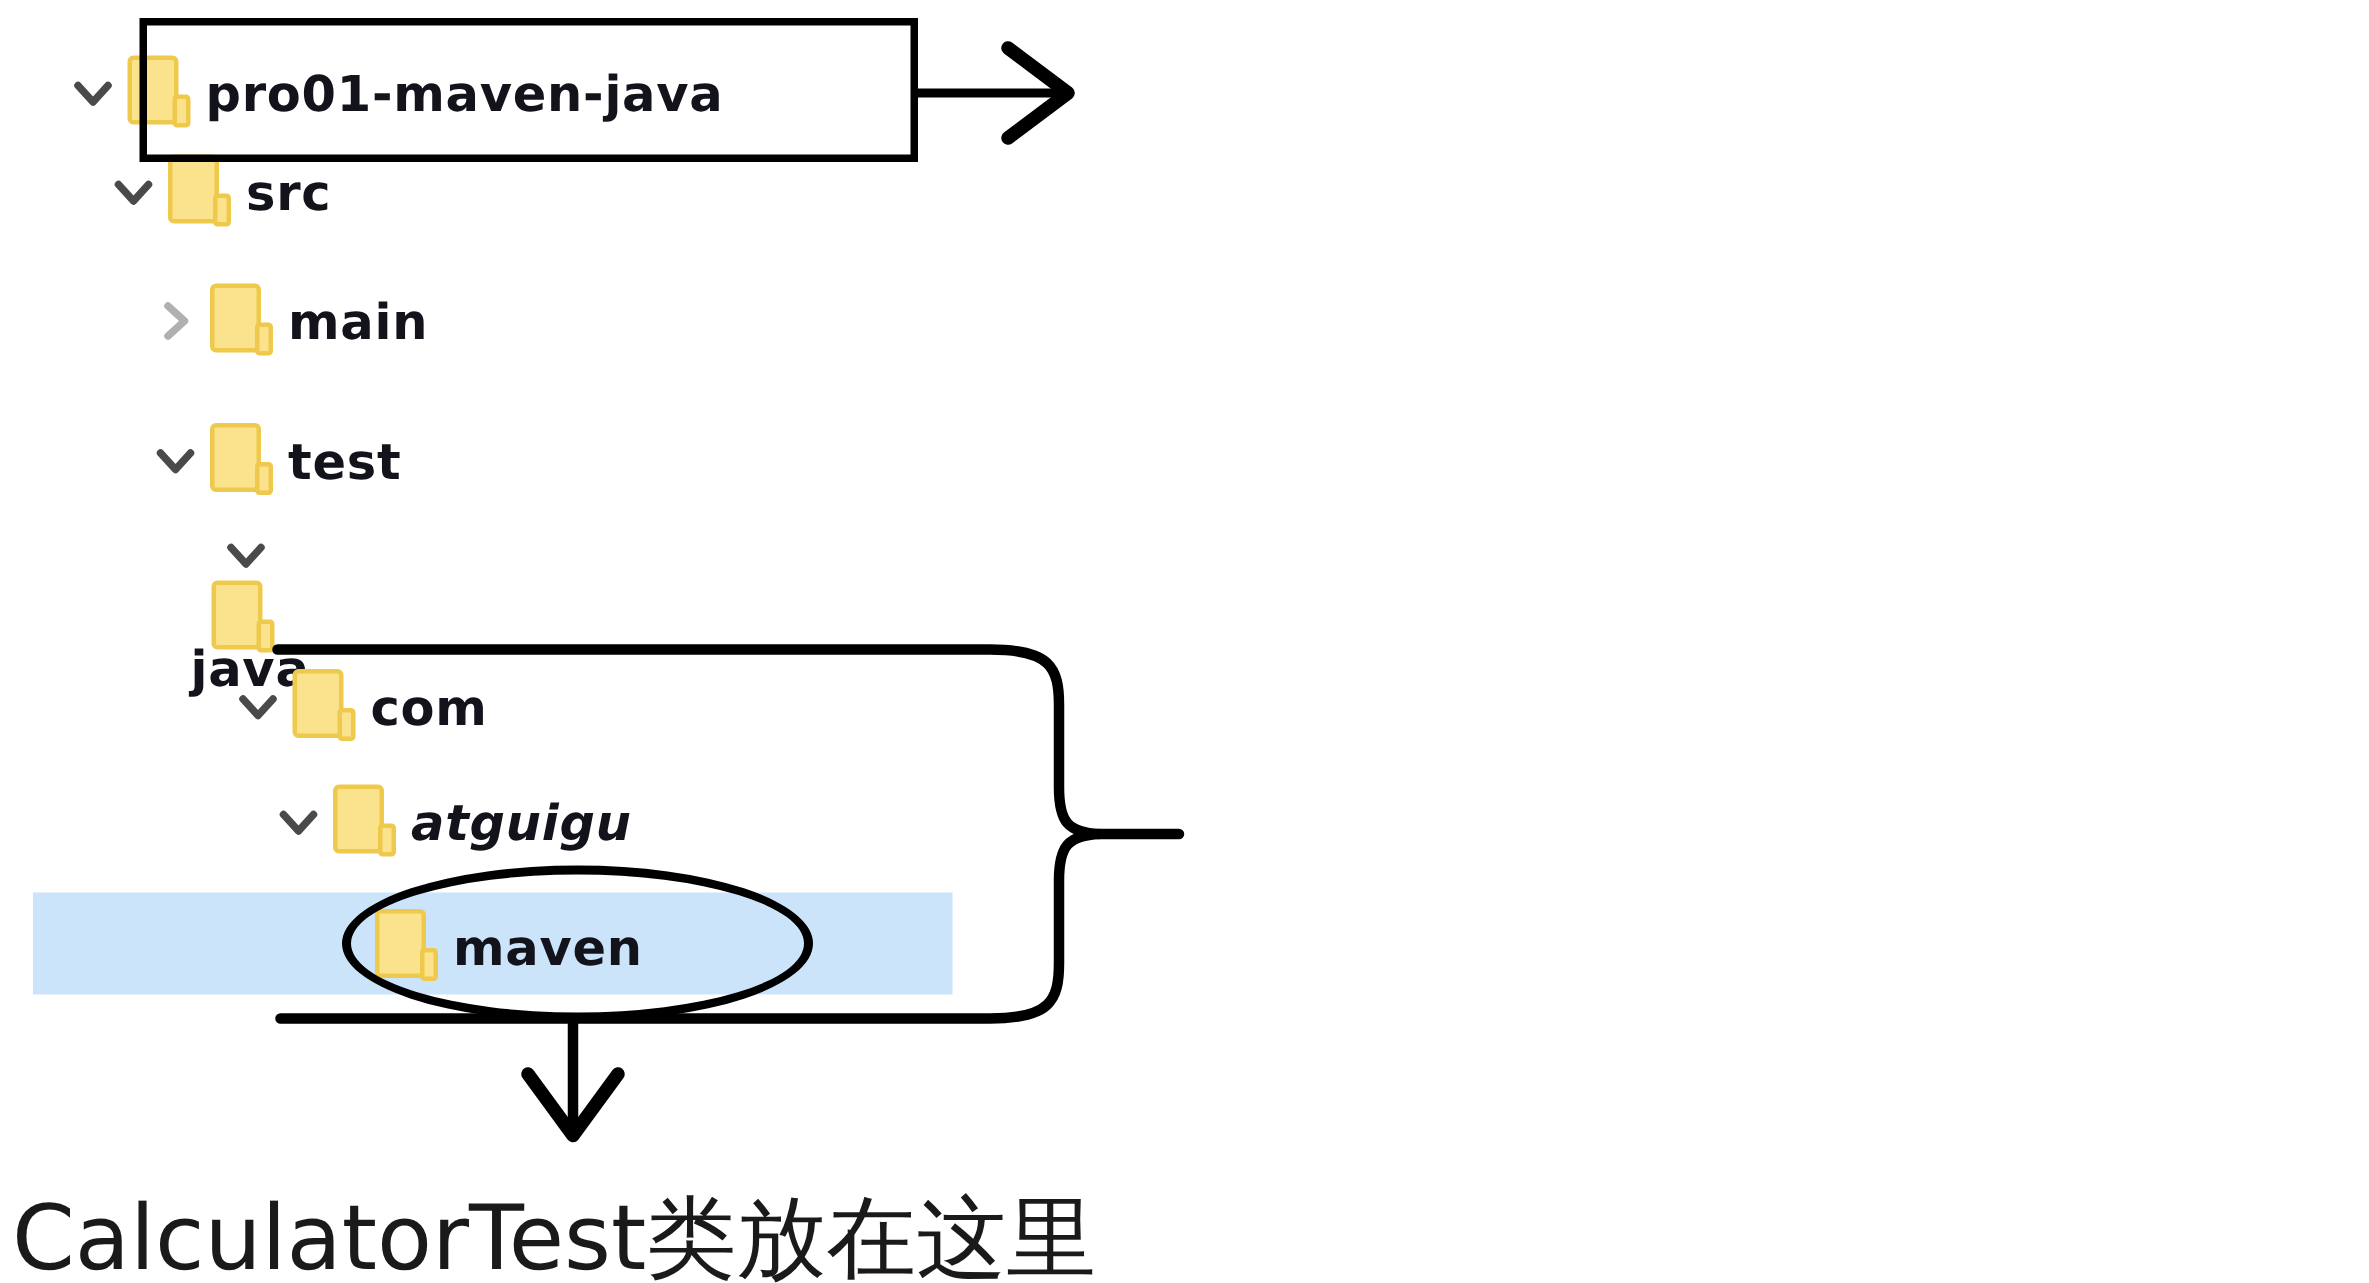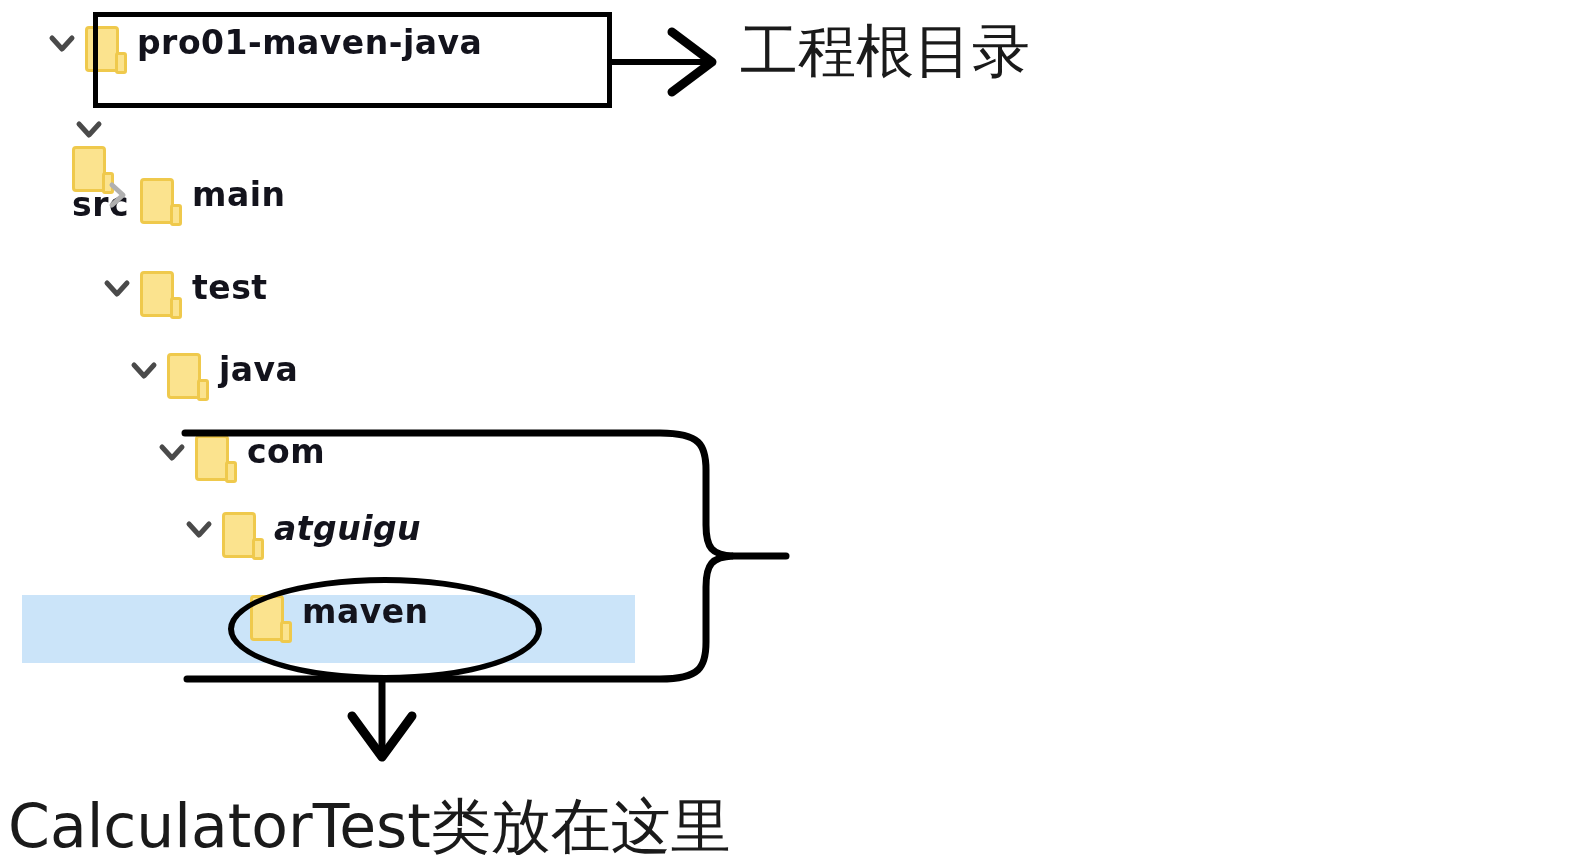--- a/index.html
+++ b/index.html
@@ -20,21 +20,21 @@
     left: 0; top: 0;
     width: 1579px;
     height: 855px;
   }
 
   
   .tree-row {
     position: absolute;
     height: 72px;
     display: flex;
-    align-items: flex-start;
+    align-items: center;
     white-space: nowrap;
   }
 
   .chev {
     width: 34px;
     height: 34px;
     flex: 0 0 34px;
     position: relative;
     margin-right: 6px;
   }
@@ -154,21 +154,21 @@
           <svg width="34" height="34" viewBox="0 0 34 34">
             <polyline points="7,12 17,23 27,12" fill="none" stroke="#4a4a4a" stroke-width="5" stroke-linecap="round" stroke-linejoin="round"></polyline>
           </svg>
         </span>
         <span class="folder">
           <span class="body"></span>
           <span class="tab"></span>
         </span>
         <span class="label">pro01-maven-java</span>
       </div>
-      <div class="tree-row" style="left: 72px; top: 112px; flex-direction: column;">
+      <div class="tree-row" style="left: 72px; top: 92px;">
         <span class="chev">
           <svg width="34" height="34" viewBox="0 0 34 34">
             <polyline points="7,12 17,23 27,12" fill="none" stroke="#4a4a4a" stroke-width="5" stroke-linecap="round" stroke-linejoin="round"></polyline>
           </svg>
         </span>
         <span class="folder">
           <span class="body"></span>
           <span class="tab"></span>
         </span>
         <span class="label">src</span>
@@ -190,21 +190,21 @@
           <svg width="34" height="34" viewBox="0 0 34 34">
             <polyline points="7,12 17,23 27,12" fill="none" stroke="#4a4a4a" stroke-width="5" stroke-linecap="round" stroke-linejoin="round"></polyline>
           </svg>
         </span>
         <span class="folder">
           <span class="body"></span>
           <span class="tab"></span>
         </span>
         <span class="label">test</span>
       </div>
-      <div class="tree-row" style="left: 127px; top: 353px;">
+      <div class="tree-row" style="left: 127px; top: 353px; flex-direction: column;">
         <span class="chev">
           <svg width="34" height="34" viewBox="0 0 34 34">
             <polyline points="7,12 17,23 27,12" fill="none" stroke="#4a4a4a" stroke-width="5" stroke-linecap="round" stroke-linejoin="round"></polyline>
           </svg>
         </span>
         <span class="folder">
           <span class="body"></span>
           <span class="tab"></span>
         </span>
         <span class="label">java</span>
@@ -266,18 +266,17 @@
                L 187 679"></path>
       <line x1="733" y1="556" x2="786" y2="556" stroke-width="7"></line>
     </g>
 
     <g>
       <line x1="382" y1="679" x2="382" y2="752" stroke="#000" stroke-width="7"></line>
       <polyline points="352,716 382,757 412,716" fill="none" stroke="#000" stroke-width="9" stroke-linecap="round" stroke-linejoin="round"></polyline>
     </g>
   </svg>
 
-  <div class="anno-cn" id="anno-root">工程根目录</div>
 
 
   <div class="anno-cn" id="anno-bottom">CalculatorTest类放在这里</div>
 
 </div>
 
 </body></html>

